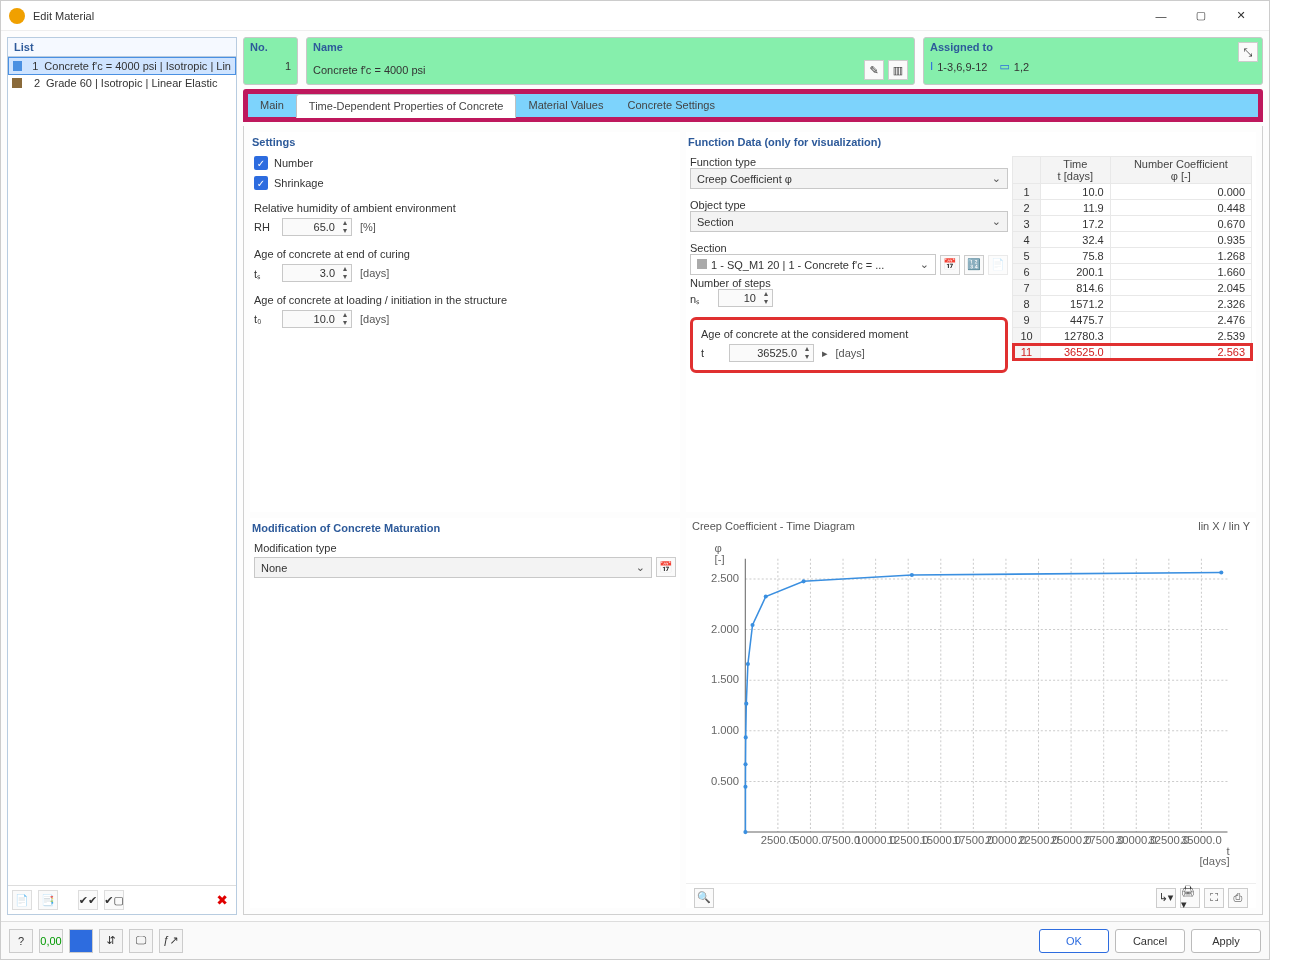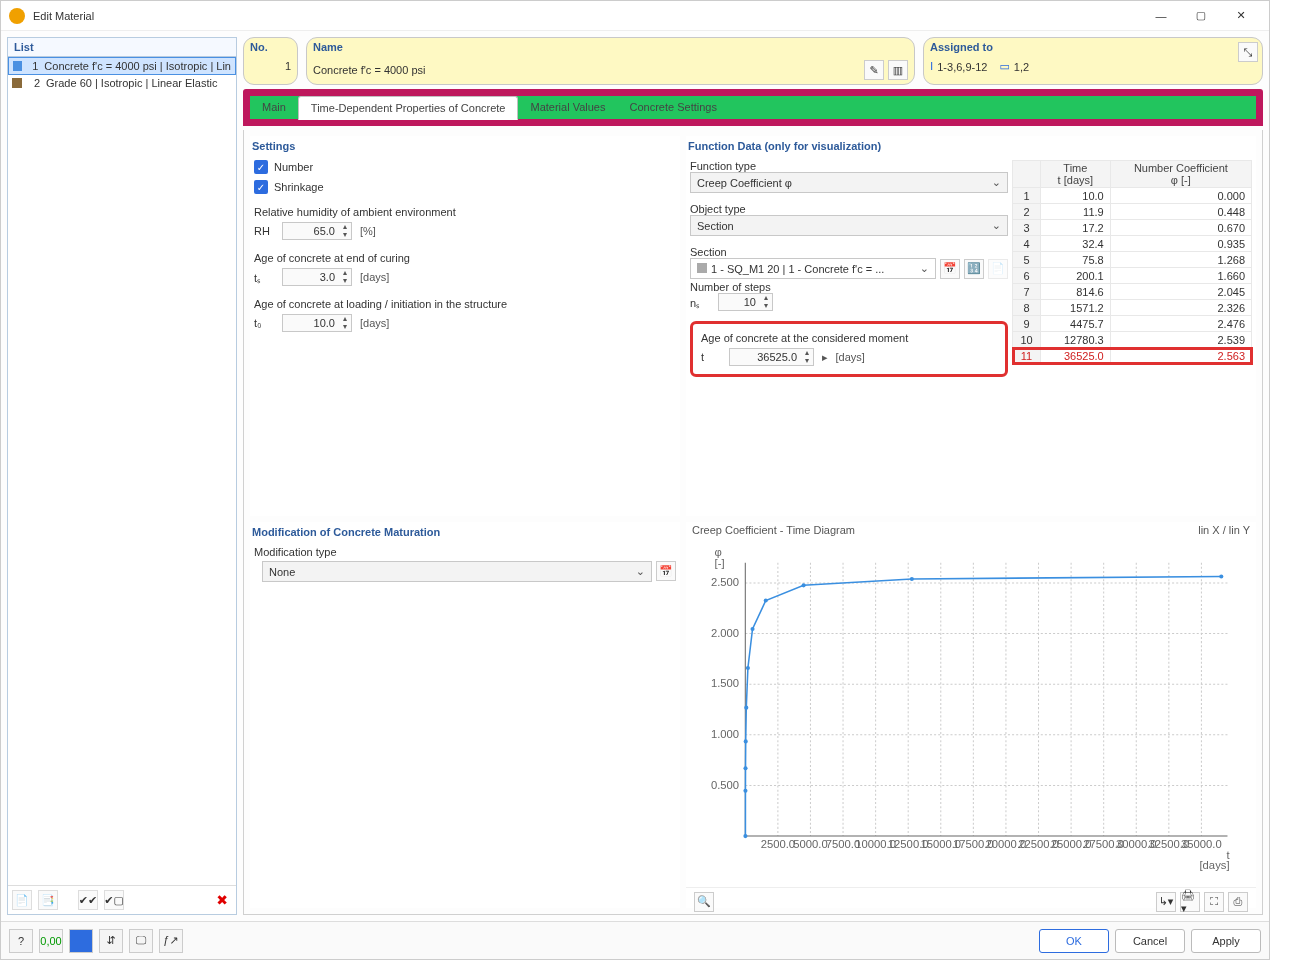--- a/index.html
+++ b/index.html
@@ -17,31 +17,31 @@
 .list-panel .item { display: flex; align-items: center; padding: 2px 4px; gap: 6px; white-space: nowrap; cursor: pointer;}
 .list-panel .item.sel { background: #cfe4ff; border: 1px solid #4a90e2; }
 .list-panel .sw { width: 10px; height: 10px; display: inline-block; }
 .list-panel .num { width: 12px; text-align: right; }
 .list-panel .foot { border-top: 1px solid #ddd; padding: 4px; display: flex; gap: 6px; }
 .tbtn { width: 20px; height: 20px; border: 1px solid #ddd; background: #fafafa; display: inline-flex; align-items: center; justify-content: center; font-size: 11px; cursor:pointer;}
 .tbtn.red { color: #e00000; border: none; background: none; font-size: 14px; }
 
 .main { flex: 1; display: flex; flex-direction: column; gap: 4px; min-width: 0; }
 .toprow { display: flex; gap: 8px; }
-.field { border: 1px solid #c8c8c8; border-radius: 11px; background: #fef9c3; display: flex; flex-direction: column; }
+.field { border: 1px solid #c8c8c8; border-radius: 3px; background: #86efac; display: flex; flex-direction: column; }
 .field.no { width: 55px; }
 .field.name { flex: 1; }
 .field.assigned { width: 340px; position: relative;}
 .field .lab { color: #2d5a9a; font-weight: bold; padding: 3px 6px; }
 .field .val { padding: 4px 6px; display: flex; align-items: center; gap: 4px; }
 .field.no .val { justify-content: flex-end; }
 .field.name .val { justify-content: space-between; }
 .iconbtn { width: 20px; height: 20px; border: 1px solid #ccc; background: #fafafa; display: inline-flex; align-items: center; justify-content: center; cursor:pointer;}
 
-.tabs { display: flex; background: #22c55e; border: 7px solid #be185d; border-radius: 3px 3px 0 0; }
+.tabs { display: flex; background: #7dd3fc; border: 5px solid #be185d; border-radius: 3px 3px 0 0; }
 .tab { padding: 5px 12px; color: #444; cursor: pointer; }
 .tab.active { background: #fff; border: 1px solid #c0c0c0; border-bottom: 1px solid #fff; margin-bottom: -1px; border-radius: 3px 3px 0 0; }
 
 .content { flex: 1; border: 1px solid #d0d0d0; border-top: none; display: grid; grid-template-columns: 430px 1fr; grid-template-rows: 380px 1fr; gap: 6px; padding: 6px; background: #fdfdfd; min-height: 0;}
 .panel { border: 0px solid #ddd; background: #fff; display: flex; flex-direction: column; min-height: 0;}
 .phdr { color: #2d5a9a; font-weight: bold; padding: 4px 2px 8px 2px; }
 .pbody { padding: 0 4px; flex: 1; overflow: hidden;}
 
 .chk { display: flex; align-items: center; gap: 6px; margin-bottom: 6px; cursor:pointer;}
 .chk .box { width: 14px; height: 14px; background: #2d6cdf; border-radius: 2px; display: flex; align-items: center; justify-content: center; color: #fff; font-size: 10px; }
@@ -337,21 +337,21 @@
               </table>
             </div>
           </div>
         </div>
 
         <div class="panel">
           <div class="phdr">Modification of Concrete Maturation</div>
           <div class="pbody">
             <div>Modification type</div>
             <div style="display:flex;gap:4px;margin-top:3px;">
-              <div class="select" style="flex:1;margin-left:8px;">
+              <div class="select" style="flex:1;">
                 <span>None</span>
                   <span class="arrow">⌄</span>
               </div>
               <span class="iconbtn">📅</span>
             </div>
           </div>
         </div>
 
         <div class="panel diagram-area">
           <div class="diagram-hdr">

